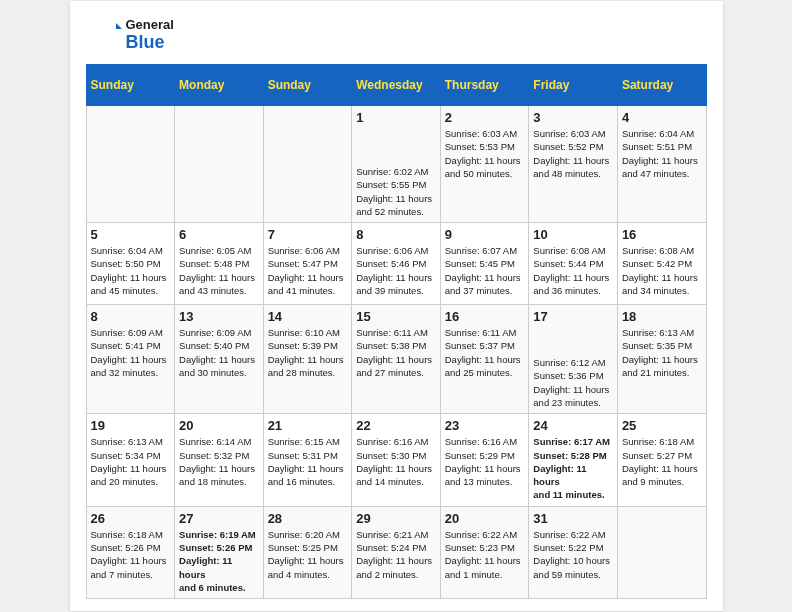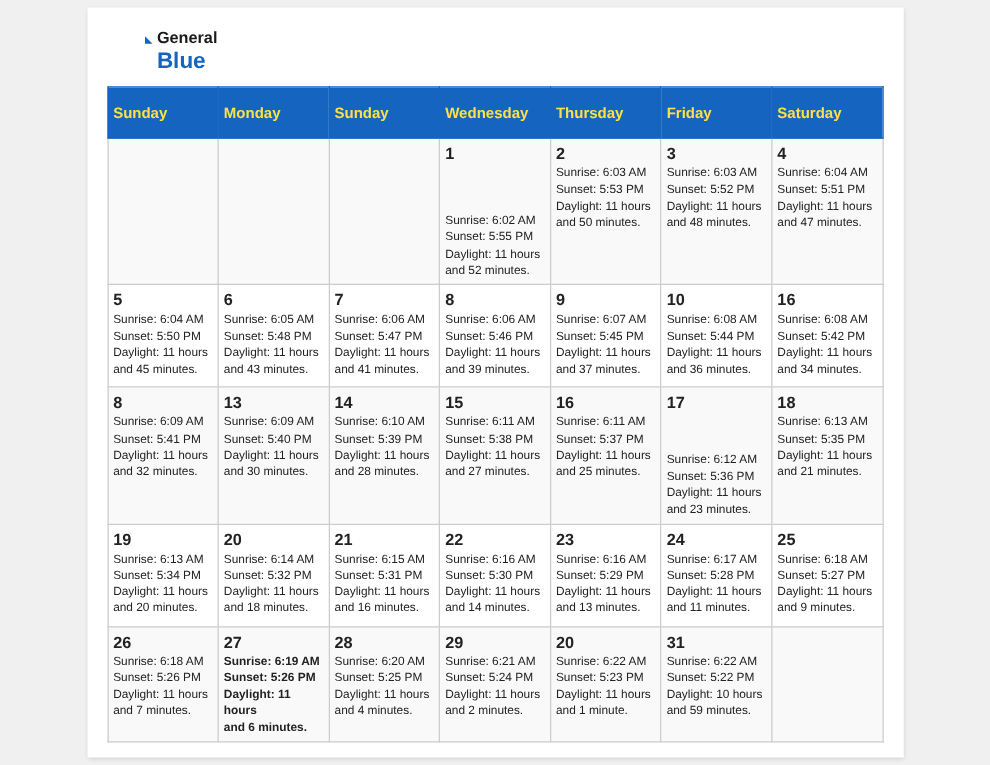--- a/index.html
+++ b/index.html
@@ -283,21 +283,21 @@
           </td>
           <td>
             <span class="day-num">23</span>
             <div class="day-info" style="white-space: pre-line;">Sunrise: 6:16 AM
 Sunset: 5:29 PM
 Daylight: 11 hours
 and 13 minutes.</div>
           </td>
           <td>
             <span class="day-num">24</span>
-            <div class="day-info" style="white-space: pre-line;">Sunrise: 6:17 AM
+            <div class="day-info" style="white-space: pre-line; font-weight: bold;">Sunrise: 6:17 AM
 Sunset: 5:28 PM
 Daylight: 11 hours
 and 11 minutes.</div>
           </td>
           <td>
             <span class="day-num">25</span>
             <div class="day-info" style="white-space: pre-line;">Sunrise: 6:18 AM
 Sunset: 5:27 PM
 Daylight: 11 hours
 and 9 minutes.</div>

